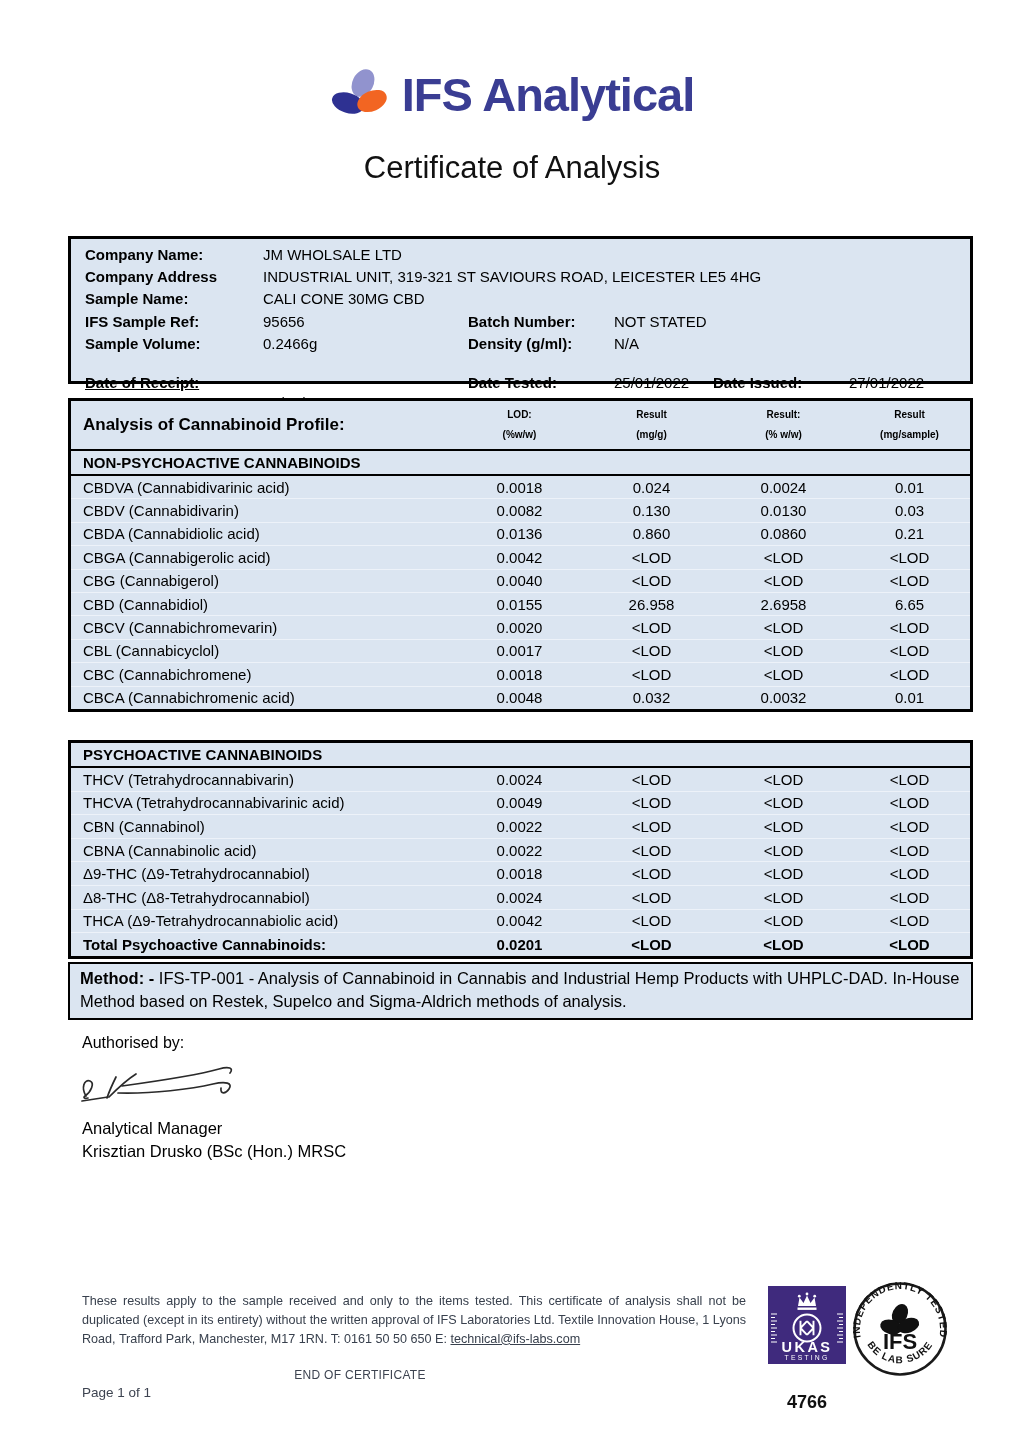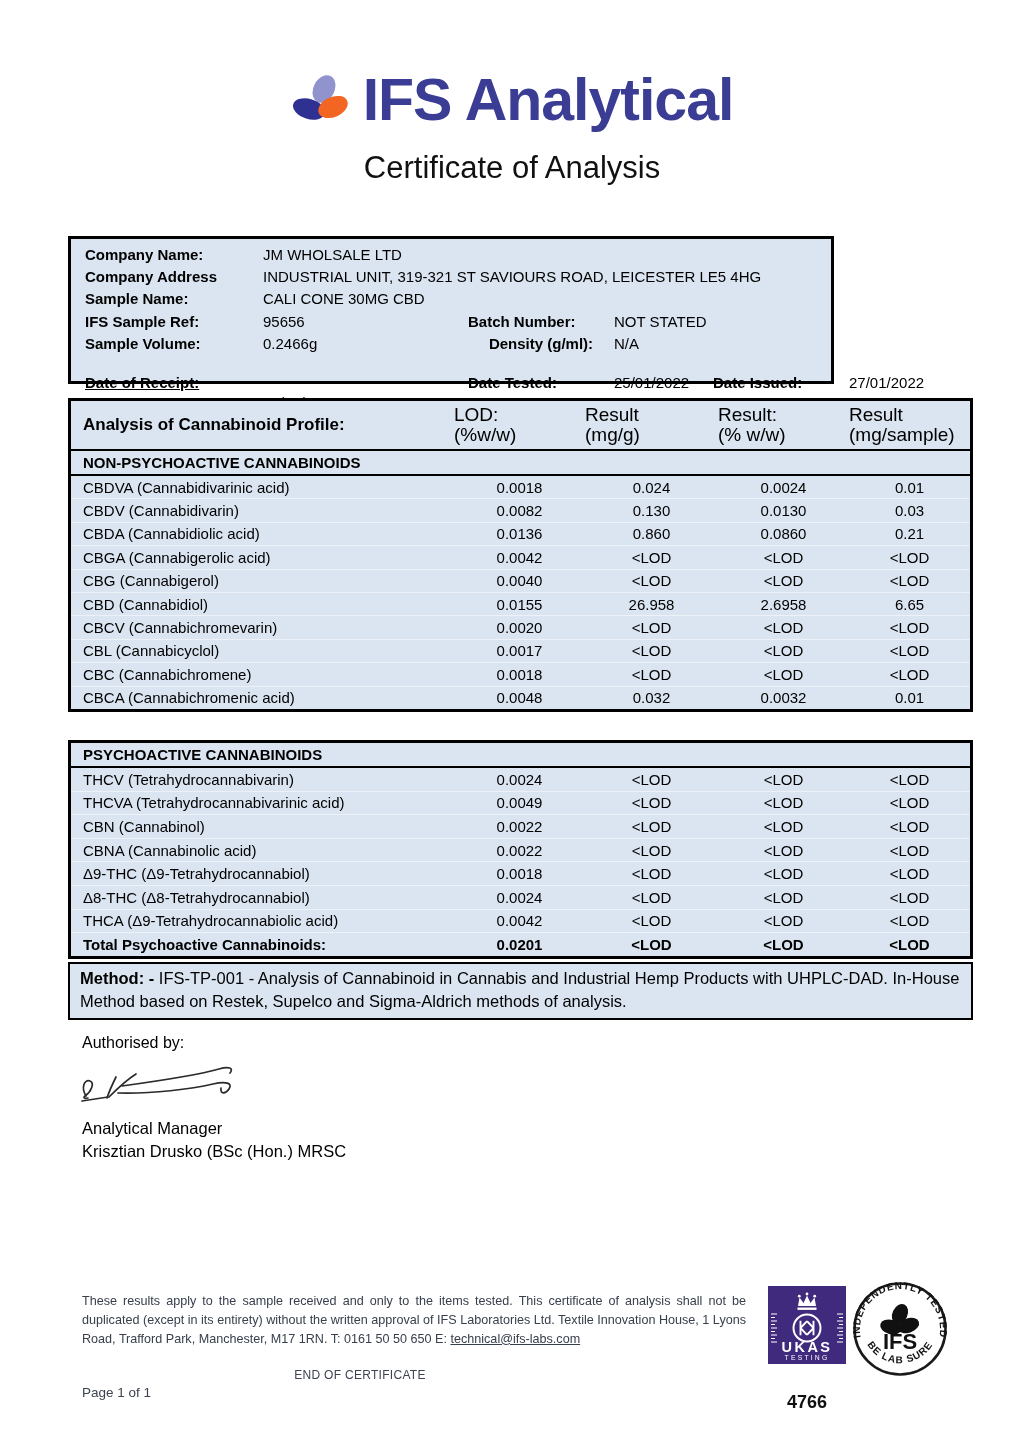--- a/index.html
+++ b/index.html
@@ -2,40 +2,40 @@
 <html><head>
 <meta charset="utf-8">
 <style>
   html,body{margin:0;padding:0;background:#ffffff;}
   .page{
     position:relative;width:1024px;height:1448px;background:#ffffff;
     font-family:"Liberation Sans",sans-serif;color:#000;overflow:hidden;
   }
   
   .brand-row{position:absolute;top:66px;left:0;width:100%;display:flex;justify-content:center;align-items:center;gap:10px;}
-  .brand-text{font-size:59px;font-weight:bold;color:#3a3d93;letter-spacing:-1px;}
+  .brand-text{font-size:47px;font-weight:bold;color:#3a3d93;letter-spacing:-1px;}
   .doc-title{position:absolute;top:150px;left:0;width:100%;text-align:center;font-size:31px;color:#111;}
   
   .company-table{
-    position:absolute;left:68px;top:236px;width:766px;box-sizing:border-box;
+    position:absolute;left:68px;top:236px;width:905px;box-sizing:border-box;
     border:3px solid #000;background:#dbe5f1;padding:4px 0 4px 14px;
   }
   .company-row{display:grid;grid-template-columns:178px 205px 146px 99px 136px 1fr;height:22.3px;align-items:center;}
   .company-row .lab{font-weight:bold;font-size:15px;}
   .company-row .val{font-size:15px;}
   
   .coa-table{
     position:absolute;left:68px;width:905px;box-sizing:border-box;
     border:3px solid #000;background:#dbe5f1;
   }
   .t-analysis{top:398px;}
   .t-psycho{top:740px;}
   .coa-head{display:grid;grid-template-columns:383px 131px 133px 131px 1fr;border-bottom:2px solid #000;padding:4px 0;}
   .coa-title{font-weight:bold;font-size:17px;padding-left:12px;align-self:center;}
-  .coa-col{text-align:left;font-weight:normal;font-size:19px;line-height:20px;align-self:center;}
+  .coa-col{text-align:center;font-weight:bold;font-size:10px;line-height:20px;align-self:center;}
   .coa-section{font-weight:bold;font-size:15px;padding:3px 0 3px 12px;border-bottom:2px solid #000;}
   .coa-row{display:grid;grid-template-columns:383px 131px 133px 131px 1fr;height:22.4px;align-items:center;}
   .coa-body .coa-row + .coa-row, .coa-total .coa-row{border-top:1px solid #edf2f9;}
   .coa-row .c-name{font-size:15px;padding-left:12px;white-space:nowrap;}
   .coa-row .c-num{font-size:15px;text-align:center;}
   .coa-row.bold .c-name,.coa-row.bold .c-num{font-weight:bold;}
   .t-psycho .coa-row{height:22.6px;}
   
   .method-box{
     position:absolute;left:68px;top:962px;width:905px;box-sizing:border-box;
@@ -89,21 +89,21 @@
       </div>
       <div class="company-row">
         <div class="lab" style="grid-column: 1;">IFS Sample Ref:</div>
         <div class="val" style="grid-column: 2;">95656</div>
         <div class="lab" style="grid-column: 3;">Batch Number:</div>
         <div class="val" style="grid-column: 4;">NOT STATED</div>
       </div>
       <div class="company-row">
         <div class="lab" style="grid-column: 1;">Sample Volume:</div>
         <div class="val" style="grid-column: 2;">0.2466g</div>
-        <div class="lab" style="grid-column: 3; text-align: center;">Density (g/ml):</div>
+        <div class="lab" style="grid-column: 3;">Density (g/ml):</div>
         <div class="val" style="grid-column: 4;">N/A</div>
       </div>
       <div class="company-row">
         <div class="lab" style="grid-column: 1; text-decoration: underline;">Date of Receipt:</div>
         <div class="val" style="grid-column: 2; margin-top: 40px;">21/01/2022</div>
         <div class="lab" style="grid-column: 3;">Date Tested:</div>
         <div class="val" style="grid-column: 4;">25/01/2022</div>
         <div class="lab" style="grid-column: 5;">Date Issued:</div>
         <div class="val" style="grid-column: 6;">27/01/2022</div>
       </div>

